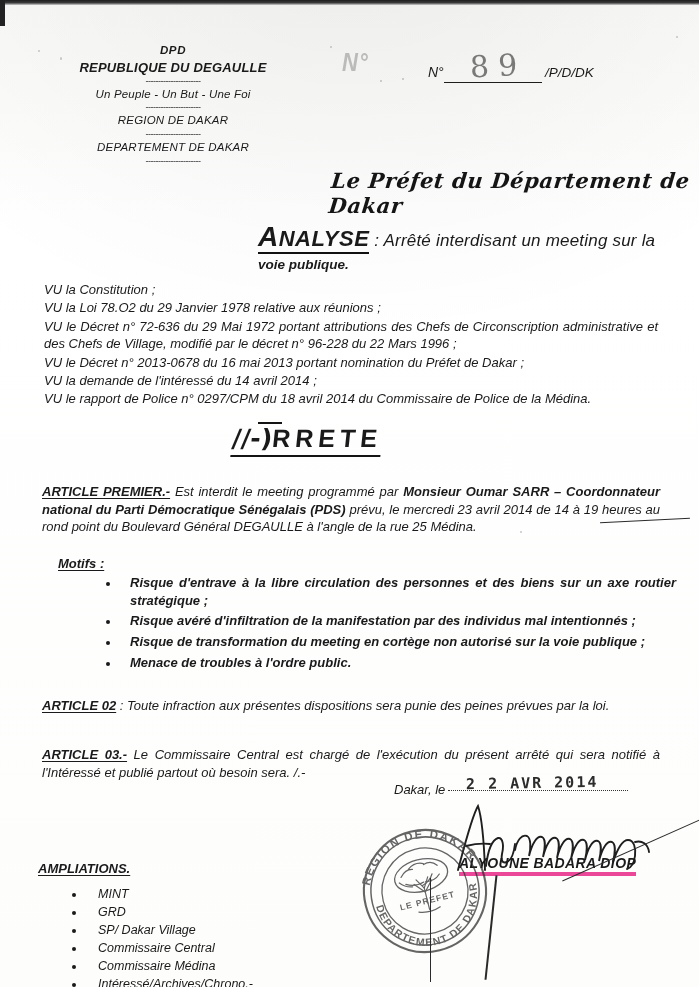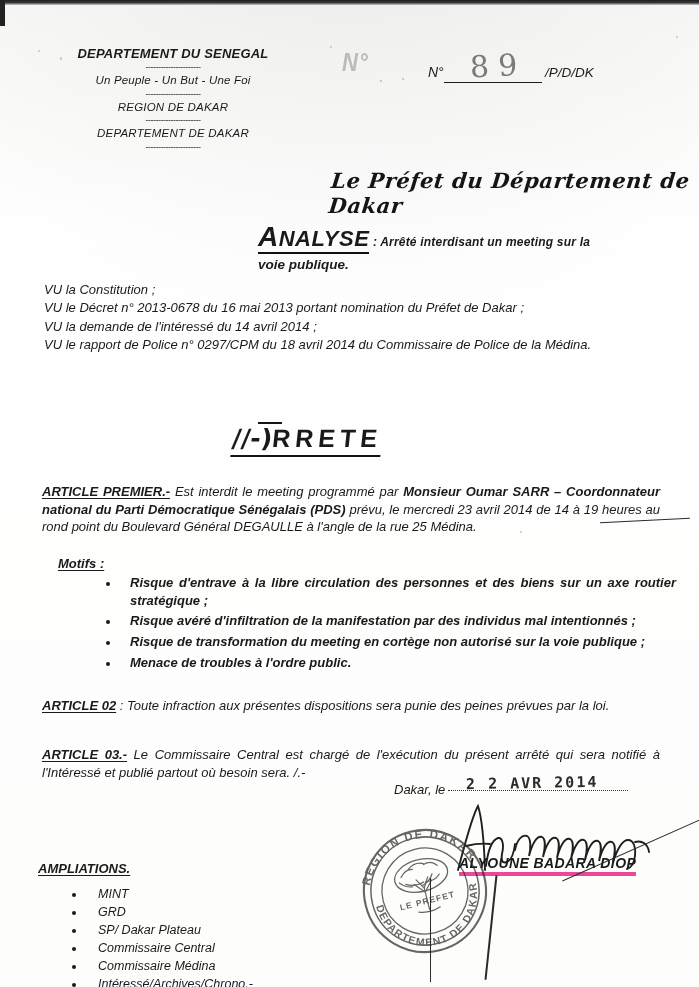--- a/index.html
+++ b/index.html
@@ -164,23 +164,23 @@
     font-style: italic;
     letter-spacing: .5px;
     border-bottom: 2px solid #111;
     padding-bottom: 1px;
     display: inline-block;
     line-height: 1.05;
   }
   .analyse-word .cap { font-size: 28px; }
   .analyse-text {
     display: inline;
-    font-size: 12px;
-    font-style: italic;
-    font-weight: bold;
+    font-size: 17px;
+    font-style: italic;
+    font-weight: normal;
     letter-spacing: .2px;
   }
   .analyse-line2 {
     font-size: 13.5px;
     font-style: italic;
     font-weight: bold;
     margin-top: 3px;
   }
 
   
@@ -360,21 +360,22 @@
   <div class="scan-edge-top"></div>
   <div class="scan-edge-left"></div>
 
   <div class="speck" style="left:38px;top:50px;width:2px;height:2px;"></div>
   <div class="speck" style="left:60px;top:57px;width:2px;height:3px;"></div>
   <div class="speck" style="left:330px;top:46px;width:2px;height:2px;"></div>
   <div class="speck" style="left:676px;top:36px;width:2px;height:2px;"></div>
   <div class="speck" style="left:520px;top:531px;width:2px;height:2px;"></div>
 
   <div class="letterhead">
-    <div class="lh-rep">DEPARTEMENT DU SENEGAL</div>
+    <div class="lh-dpd">DPD</div>
+    <div class="lh-rep">REPUBLIQUE DU DEGAULLE</div>
     <div class="dashline">----------------------</div>
     <div class="lh-motto">Un Peuple - Un But - Une Foi</div>
     <div class="dashline">----------------------</div>
     <div class="lh-region">REGION DE DAKAR</div>
     <div class="dashline">----------------------</div>
     <div class="lh-dept">DEPARTEMENT DE DAKAR</div>
     <div class="dashline">----------------------</div>
   </div>
 
   <div class="refblock">
@@ -389,20 +390,22 @@
 
   <div class="prefet-title">Le Préfet du Département de Dakar</div>
 
   <div class="analyse">
     <span class="analyse-word"><span class="cap">A</span><span>NALYSE</span></span><span class="analyse-text"> : Arrêté interdisant un meeting sur la</span>
     <div class="analyse-line2">voie publique.</div>
   </div>
 
   <div class="vu-block">
     <div class="vu-line">VU la Constitution ;</div>
+    <div class="vu-line">VU la Loi 78.O2  du   29 Janvier 1978  relative aux réunions ;</div>
+    <div class="vu-line vu-just">VU le Décret n° 72-636 du 29 Mai 1972 portant attributions des Chefs de Circonscription administrative et des Chefs de Village, modifié par le décret n° 96-228 du 22 Mars 1996 ;</div>
     <div class="vu-line">VU le Décret  n° 2013-0678 du 16 mai 2013 portant nomination du Préfet de Dakar ;</div>
     <div class="vu-line">VU la demande de l'intéressé du 14 avril 2014 ;</div>
     <div class="vu-line">VU le rapport de Police n° 0297/CPM du 18 avril 2014 du Commissaire de Police de la Médina.</div>
   </div>
 
   <div class="arrete-overbar"></div>
   <div class="arrete"><span class="glyphA">//-)</span><span>RRETE</span></div>
 
   <div class="art art1">
     <span class="art-label">ARTICLE PREMIER.-</span><span> Est interdit le meeting programmé par </span><span class="art-strong">Monsieur Oumar SARR – Coordonnateur national du Parti Démocratique Sénégalais (PDS)</span><span> prévu, le mercredi 23 avril 2014 de 14 à 19 heures au rond point du Boulevard Général DEGAULLE à l'angle de la rue 25 Médina.</span>
@@ -471,19 +474,19 @@
         <path d="M62 92 q11 4 22 0"></path>
       </g>
       <text x="73" y="86" font-family="'Liberation Sans', sans-serif" font-size="8.5" font-weight="bold" fill="#2b2b2b" text-anchor="middle" letter-spacing="1.1">LE PREFET</text>
     </g>
   </svg>
 
   <div class="ampl-label">AMPLIATIONS.</div>
   <ul class="ampl-list">
     <li>MINT</li>
     <li>GRD</li>
-    <li>SP/ Dakar Plateau</li>
+    <li>SP/ Dakar Village</li>
     <li>Commissaire Central</li>
     <li>Commissaire Médina</li>
     <li>Intéressé/Archives/Chrono.-</li>
   </ul>
 
 </div>
 
 </body></html>

